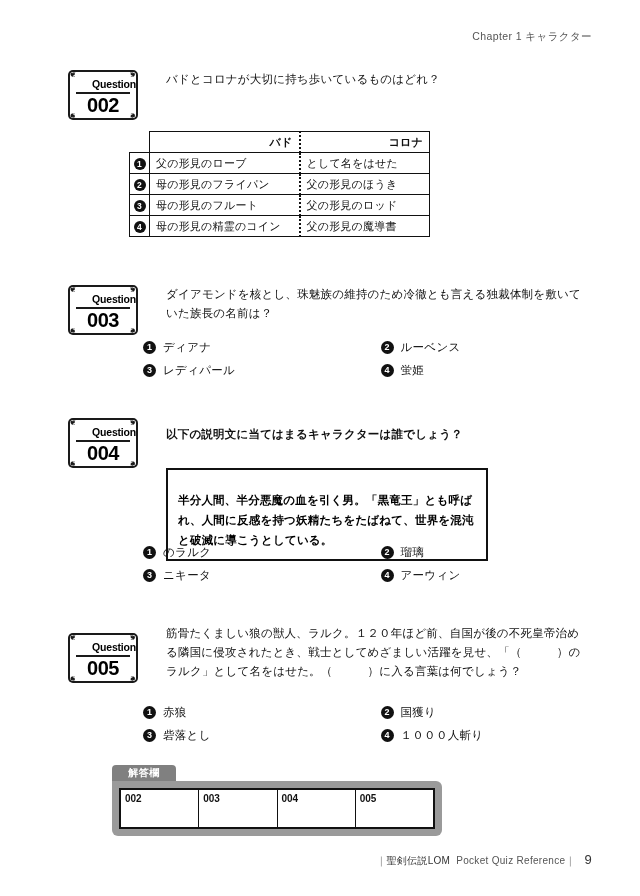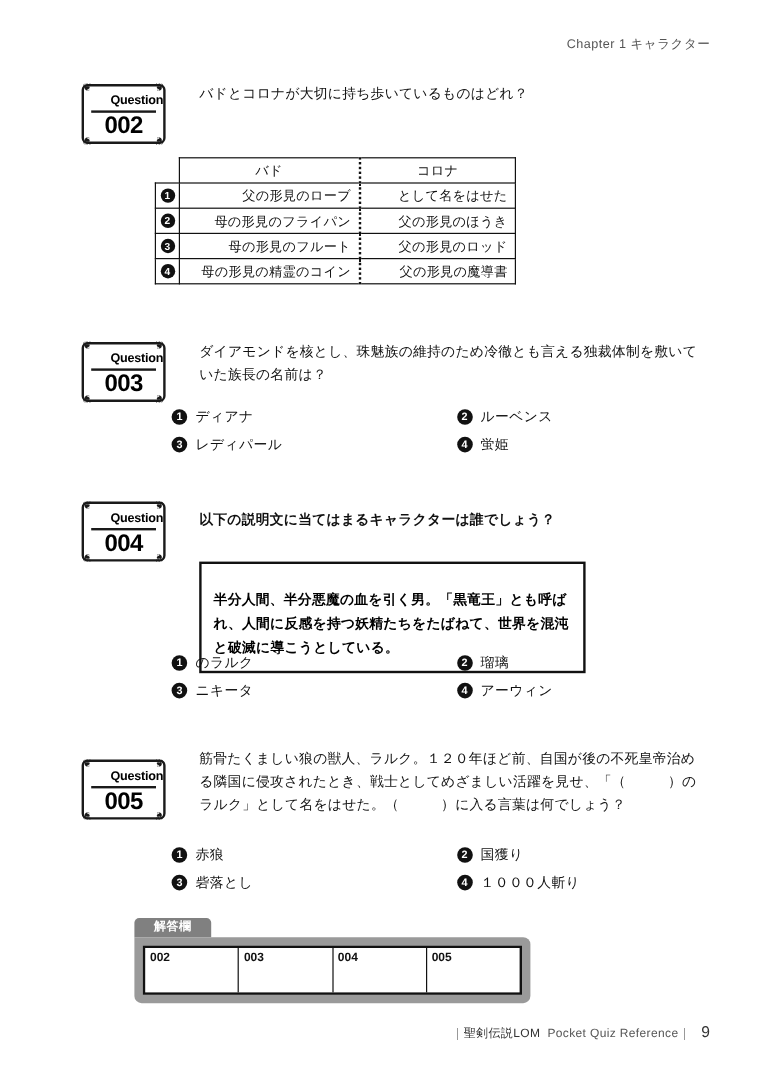--- a/index.html
+++ b/index.html
@@ -146,25 +146,24 @@
   }
   .qtable td, .qtable th {
     border: 1.5px solid #111;
     font-size: 11px;
     font-weight: normal;
     padding: 0 6px;
     height: 21px;
     box-sizing: border-box;
     color: #111;
     letter-spacing: 0.2px;
+  }
+  .qtable th {
     text-align: right;
-  }
-  .qtable th {
-    text-align: center;
-    font-weight: normal;
+    font-weight: bold;
   }
   .qtable td.idx {
     border: 1.5px solid #111;
     width: 20px;
     padding: 0;
     text-align: center;
   }
   .qtable th.idxhead {
     border: none;
     width: 20px;

